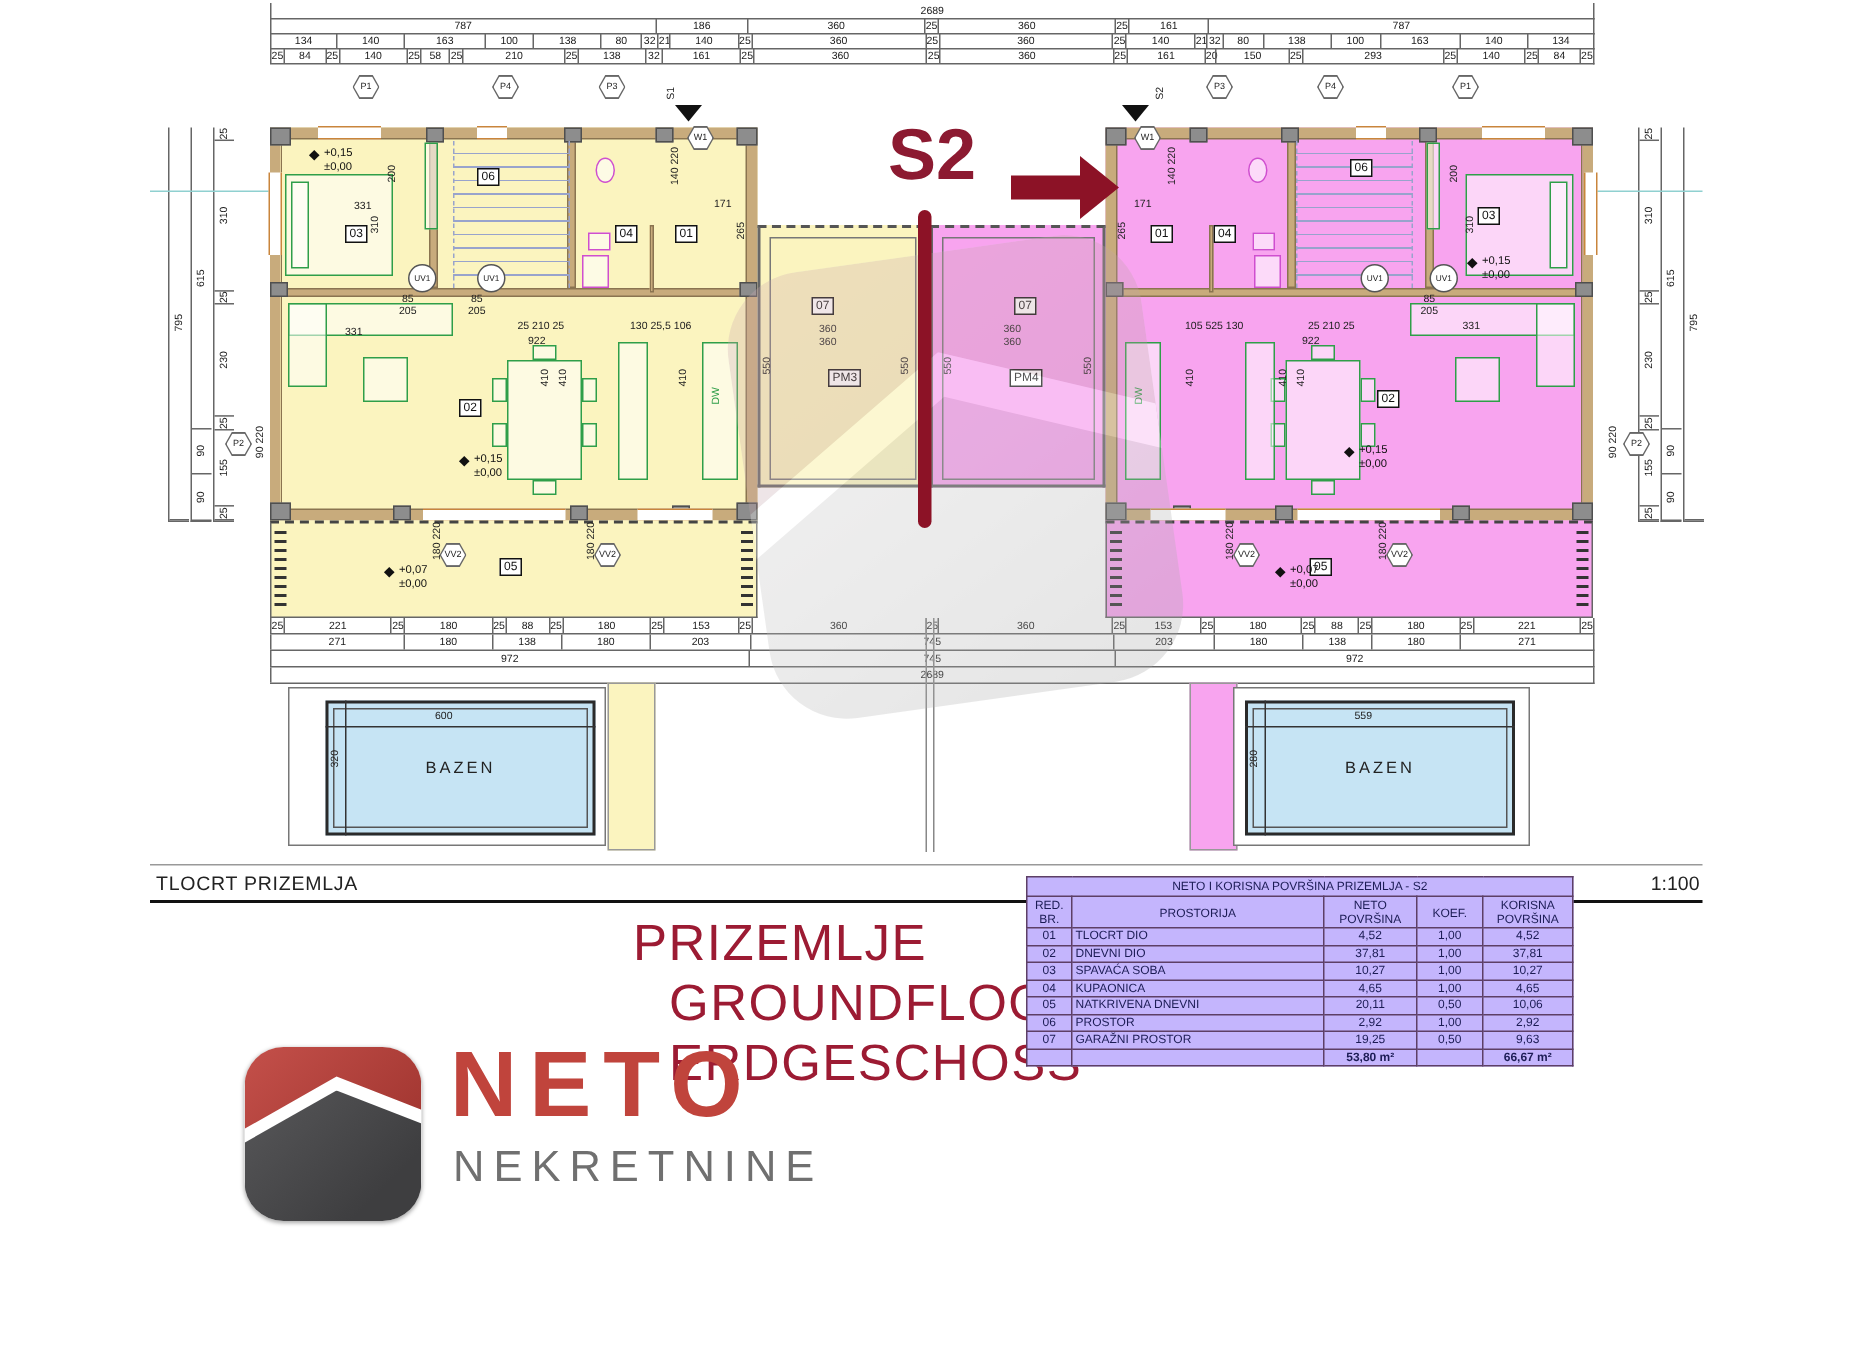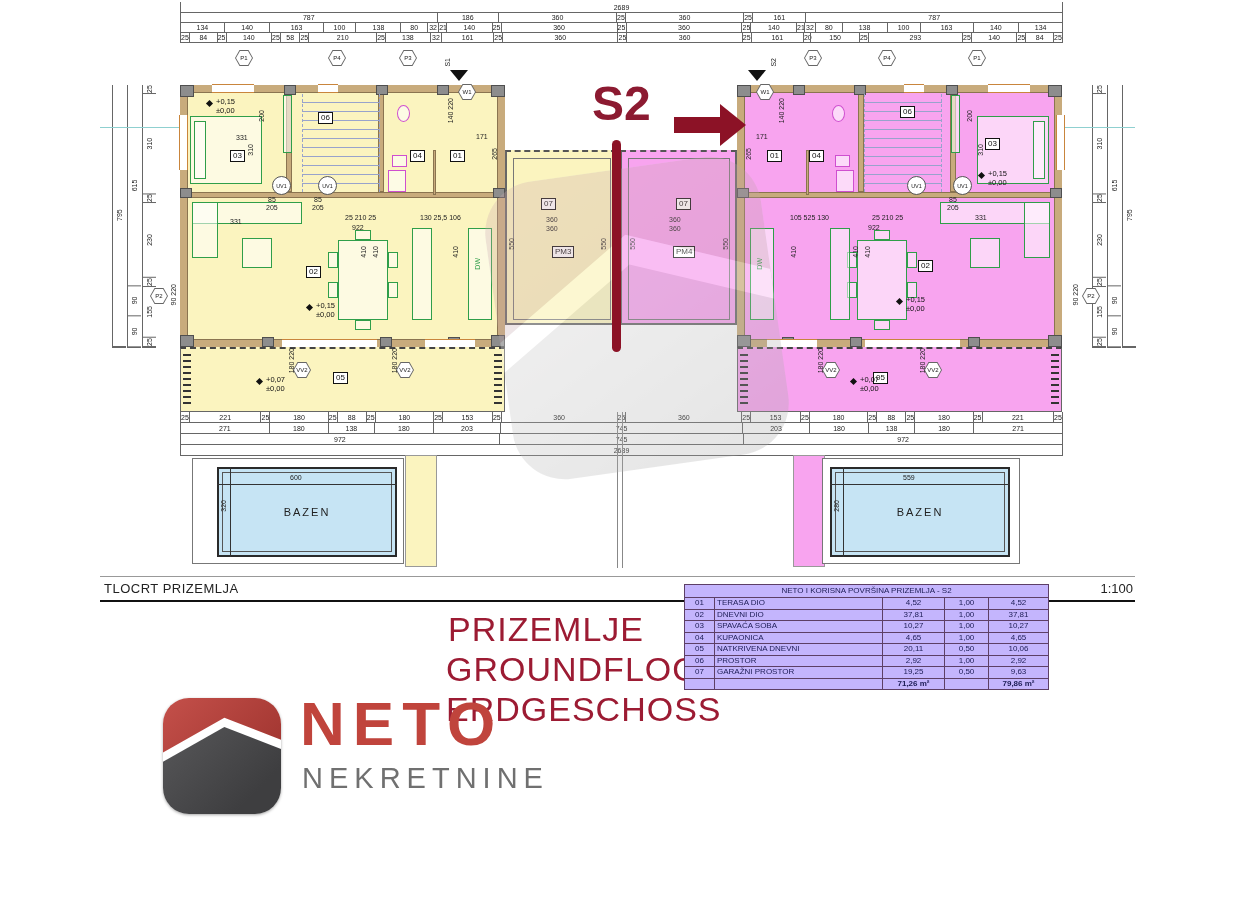--- a/index.html
+++ b/index.html
@@ -536,21 +536,21 @@
 <div class="secline" style="left:612px;top:140px;width:9px;height:212px"></div>
 <div class="s2head" style="left:592px;top:76px">S2</div>
 <div class="arrowbar" style="left:674px;top:117px;width:46px;height:16px"></div>
 <div class="arrowtri" style="left:720px;top:104px"></div>
 
 <div class="trule" style="left:100px;top:576px;width:1035px"></div>
 <div class="ptitle" style="left:104px;top:581px">TLOCRT PRIZEMLJA</div>
 <div class="pscale" style="left:1073px;top:581px;width:60px;text-align:right">1:100</div>
 <div class="trule2" style="left:100px;top:600px;width:1035px"></div>
 
-<div class="lang" style="left:448px;top:610px">PRIZEMLJE</div>
+<div class="lang" style="left:422px;top:610px">PRIZEMLJE</div>
 <div class="lang" style="left:446px;top:650px">GROUNDFLOOR</div>
 <div class="lang" style="left:446px;top:690px">ERDGESCHOSS</div>
 
 <div class="lg-ic">
   <div class="lg-red"></div>
   <div class="lg-dark"></div>
 </div>
 <div class="lg-brand">NETO</div>
 <div class="lg-tag">NEKRETNINE</div>
 
@@ -559,25 +559,32 @@
       <col style="width:30px">
       <col style="width:168px">
       <col style="width:62px">
       <col style="width:44px">
       <col style="width:60px">
     </colgroup>
   <thead>
     <tr>
       <th class="ttl" colspan="5">NETO I KORISNA POVRŠINA PRIZEMLJA - S2</th>
     </tr>
+    <tr>
+      <th class="hdr">RED. BR.</th>
+      <th class="hdr">PROSTORIJA</th>
+      <th class="hdr">NETO POVRŠINA</th>
+      <th class="hdr">KOEF.</th>
+      <th class="hdr">KORISNA POVRŠINA</th>
+    </tr>
   </thead>
   <tbody>
       <tr>
         <td>01</td>
-        <td class="tl">TERASA DIO</td>
+        <td class="tl">TLOCRT DIO</td>
         <td>4,52</td>
         <td>1,00</td>
         <td>4,52</td>
       </tr>
       <tr>
         <td>02</td>
         <td class="tl">DNEVNI DIO</td>
         <td>37,81</td>
         <td>1,00</td>
         <td>37,81</td>
@@ -615,18 +622,18 @@
         <td class="tl">GARAŽNI PROSTOR</td>
         <td>19,25</td>
         <td>0,50</td>
         <td>9,63</td>
       </tr>
     </tbody>
   <tfoot>
     <tr>
       <td></td>
       <td></td>
-      <td class="bold">71,26 m²</td>
+      <td class="bold">53,80 m²</td>
       <td></td>
-      <td class="bold">79,86 m²</td>
+      <td class="bold">66,67 m²</td>
     </tr>
   </tfoot>
 </table>
 
 </body></html>

